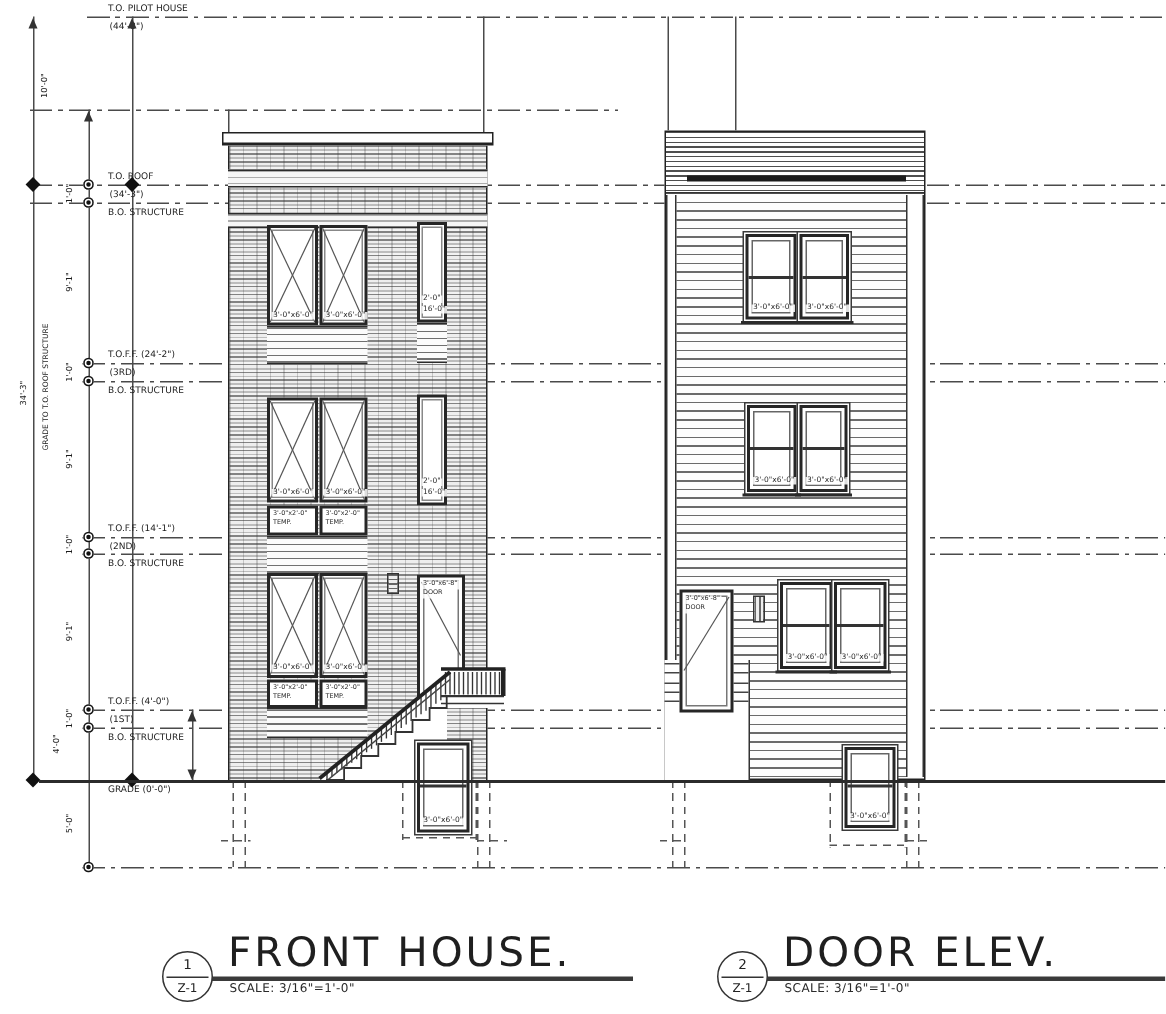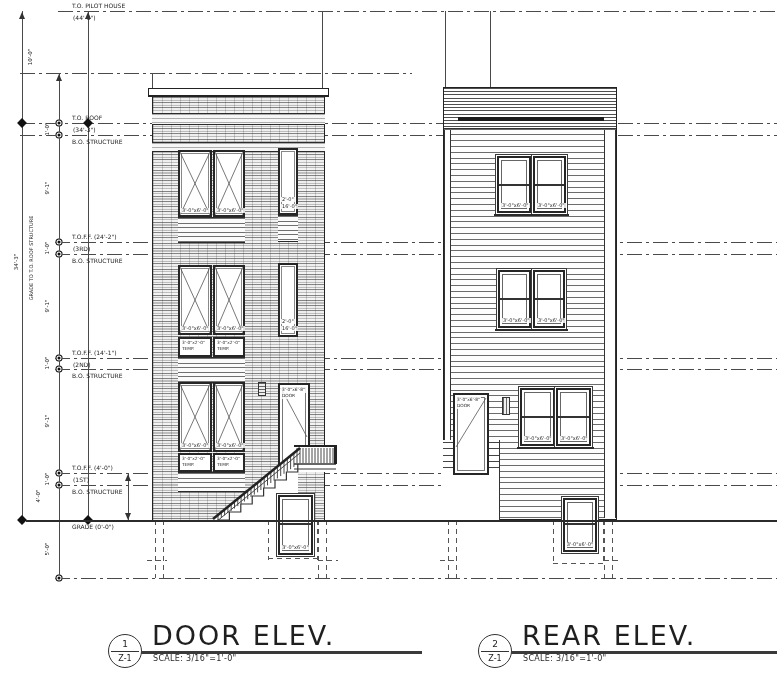--- a/index.html
+++ b/index.html
@@ -343,27 +343,27 @@
       <div class="dh" style="position:absolute;left:318px;top:560px;width:20px"></div>
     </div>
 
   <div class="tblock" style="left:108px;top:624px;width:312px;height:50px">
     <div class="tline" style="left:16px;top:27px;width:298px"></div>
     <div class="tcirc" style="left:0;top:10px">
       <div class="tmid"></div>
       <span class="tnum">1</span>
       <span class="tref">Z-1</span>
     </div>
-    <div class="ttitle" style="left:44px;top:-4px">DOOR ELEV.</div>
+    <div class="ttitle" style="left:44px;top:-4px">FRONT HOUSE.</div>
     <div class="tscale" style="left:45px;top:30px">SCALE: 3/16"=1'-0"</div>
   </div>
 
   <div class="tblock" style="left:478px;top:624px;width:299px;height:50px">
     <div class="tline" style="left:16px;top:27px;width:283px"></div>
     <div class="tcirc" style="left:0;top:10px">
       <div class="tmid"></div>
       <span class="tnum">2</span>
       <span class="tref">Z-1</span>
     </div>
-    <div class="ttitle" style="left:44px;top:-4px">REAR ELEV.</div>
+    <div class="ttitle" style="left:44px;top:-4px">DOOR ELEV.</div>
     <div class="tscale" style="left:45px;top:30px">SCALE: 3/16"=1'-0"</div>
   </div>
 </div>
 
 </body></html>

